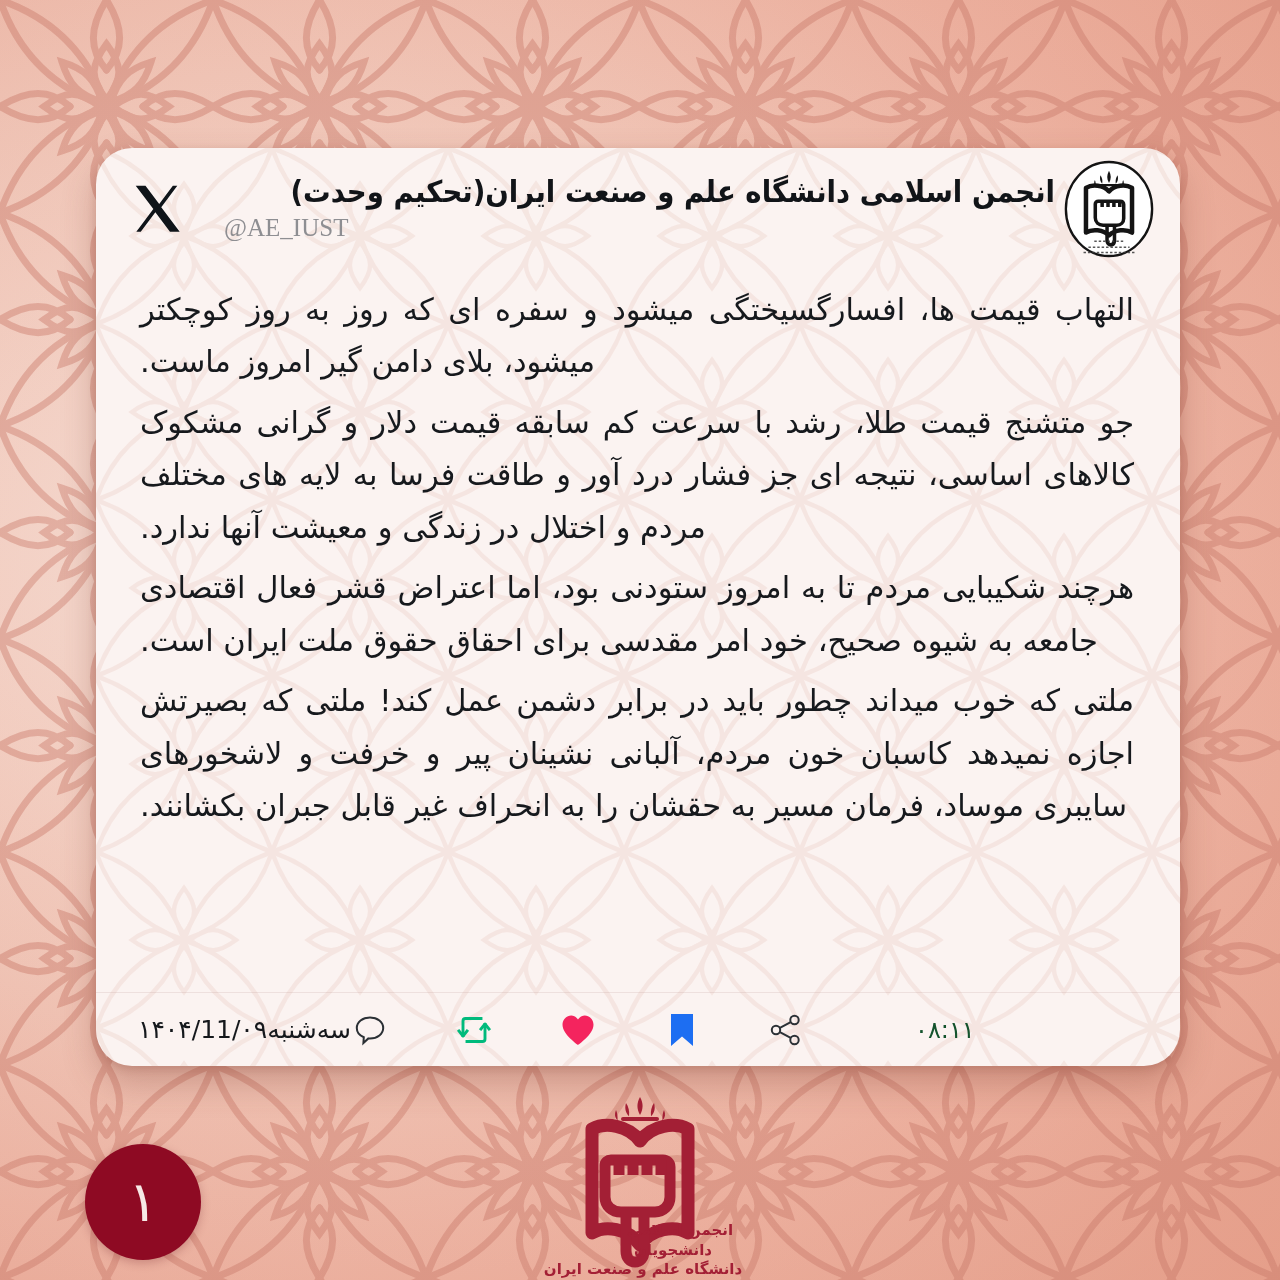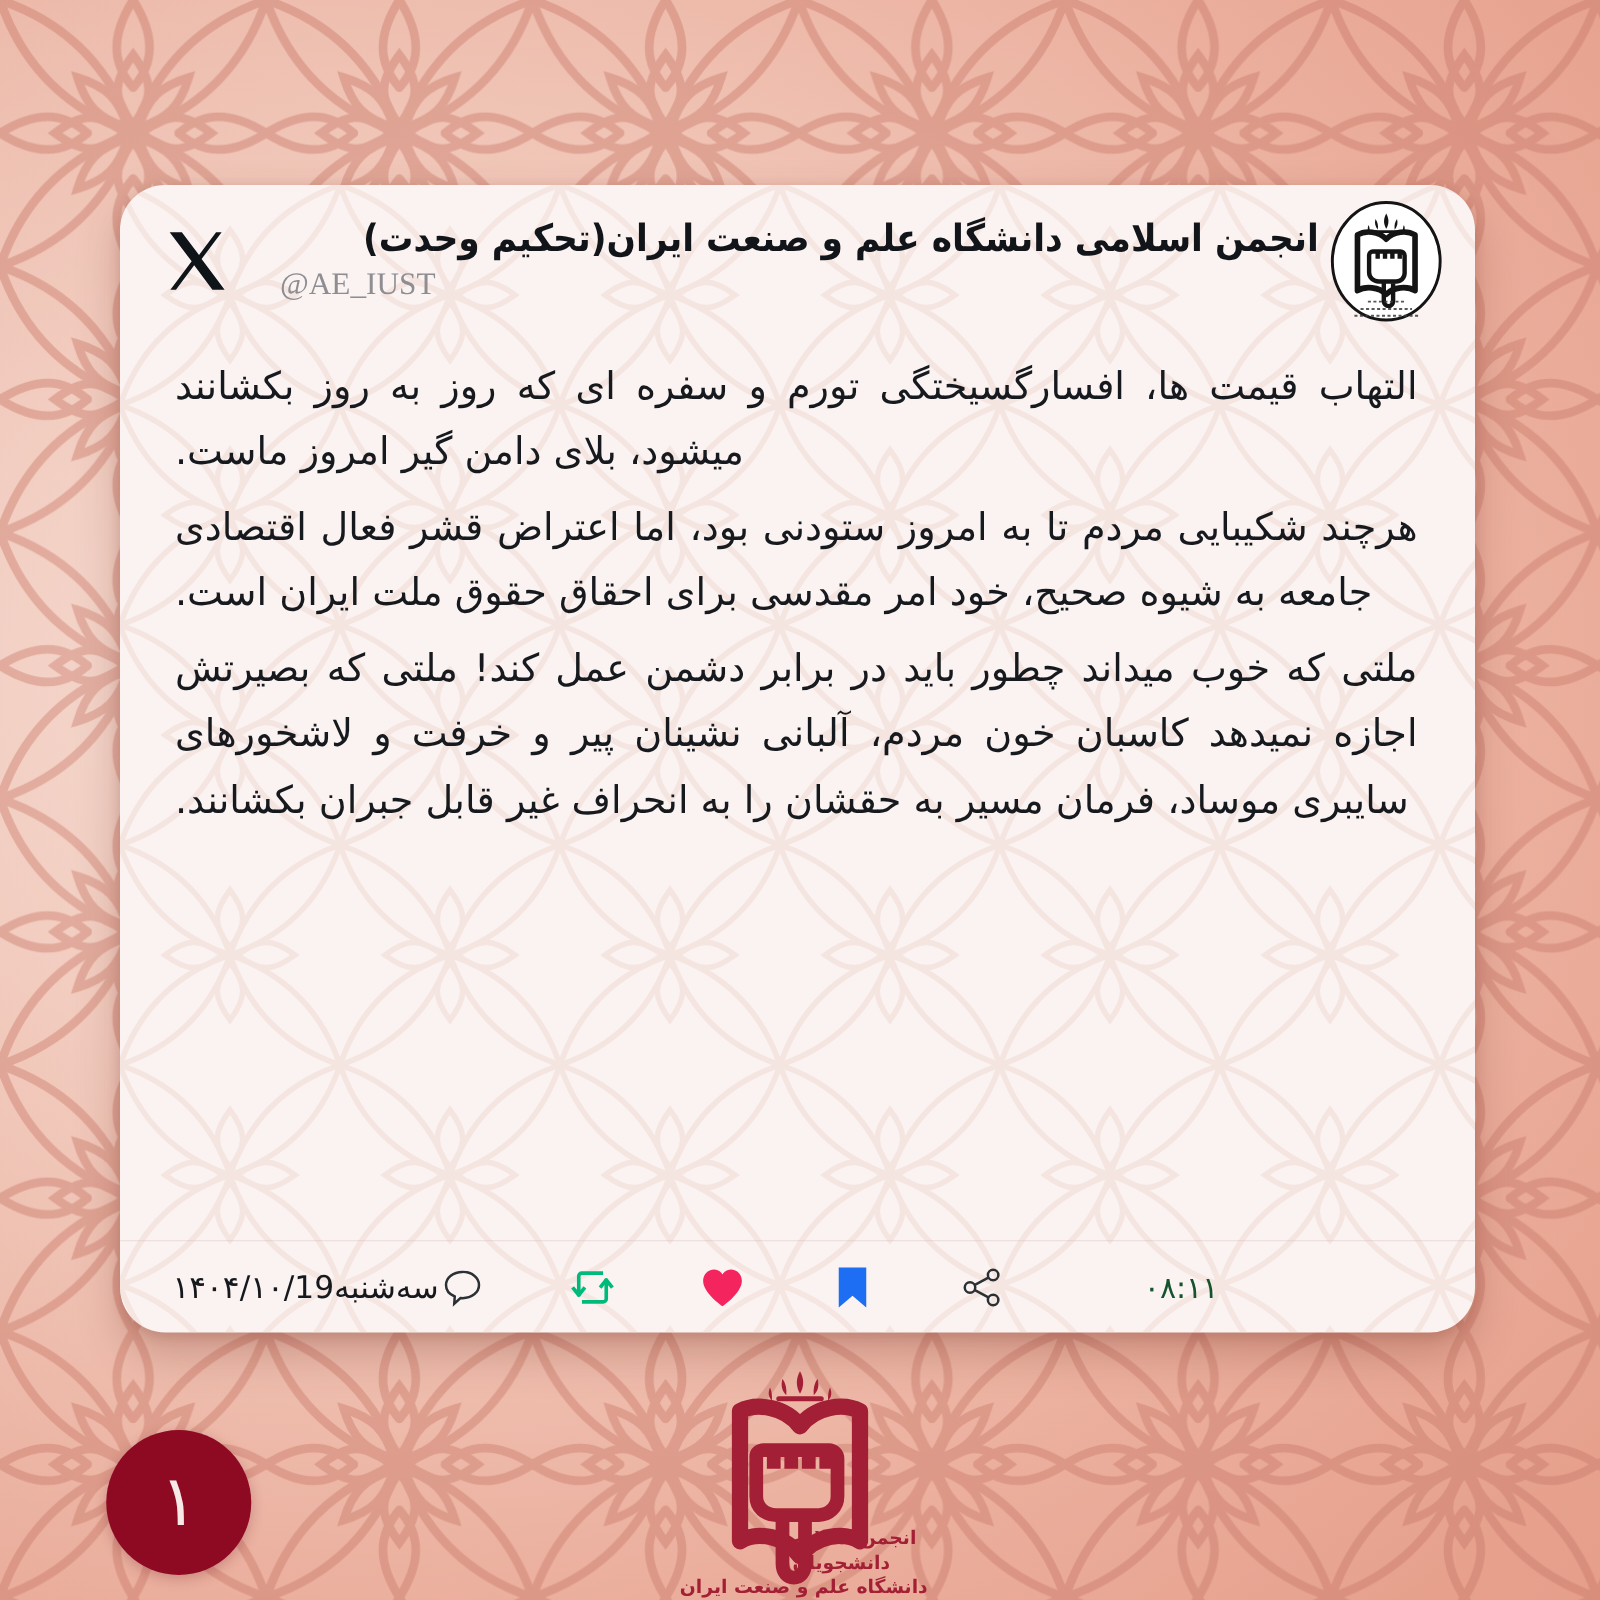--- a/index.html
+++ b/index.html
@@ -313,29 +313,30 @@
         </div>
 
         <div class="x-logo">
           <svg viewBox="0 0 60 60" width="58" height="58" xmlns="http://www.w3.org/2000/svg">
             <path d="M8 6 L26.2 30.1 L8.6 53.5 L13.2 53.5 L28.3 33.4 L43.4 53.5 L53.5 53.5 L34.4 28.2 L51 6 L46.4 6 L32.3 24.9 L18.1 6 Z" fill="#0f1419"></path>
           </svg>
         </div>
       </div>
 
       <div class="card-body">
-        <p class="tweet-paragraph">التهاب قیمت ها، افسارگسیختگی تورم و سفره ای که روز به روز بکشانند میشود، بلای دامن گیر امروز ماست.</p>
+        <p class="tweet-paragraph">التهاب قیمت ها، افسارگسیختگی میشود و سفره ای که روز به روز کوچکتر میشود، بلای دامن گیر امروز ماست.</p>
+        <p class="tweet-paragraph">جو متشنج قیمت طلا، رشد با سرعت کم سابقه قیمت دلار و گرانی مشکوک کالاهای اساسی، نتیجه ای جز فشار درد آور و طاقت فرسا به لایه های مختلف مردم و اختلال در زندگی و معیشت آنها ندارد.</p>
         <p class="tweet-paragraph">هرچند شکیبایی مردم تا به امروز ستودنی بود، اما اعتراض قشر فعال اقتصادی جامعه به شیوه صحیح، خود امر مقدسی برای احقاق حقوق ملت ایران است.</p>
         <p class="tweet-paragraph">ملتی که خوب میداند چطور باید در برابر دشمن عمل کند! ملتی که بصیرتش اجازه نمیدهد کاسبان خون مردم، آلبانی نشینان پیر و خرفت و لاشخورهای سایبری موساد، فرمان مسیر به حقشان را به انحراف غیر قابل جبران بکشانند.</p>
       </div>
 
       <div class="card-actions">
 
         <div class="meta-date">
-          <span class="weekday">سه‌شنبه</span><span class="datenum">۱۴۰۴/۱۰/19</span>
+          <span class="weekday">سه‌شنبه</span><span class="datenum">۱۴۰۴/11/۰۹</span>
         </div>
 
         <div class="icon-cluster">
 
           <div class="act-icon">
             <svg viewBox="0 0 34 34" width="34" height="34" xmlns="http://www.w3.org/2000/svg">
               <path d="M17 4.5 C9.5 4.5 3.8 9.2 3.8 15 C3.8 19 6.6 22.5 10.8 24.2 L10.4 30 L15.4 25.4 C16 25.45, 16.5 25.5, 17 25.5 C24.5 25.5, 30.2 20.8, 30.2 15 C30.2 9.2, 24.5 4.5, 17 4.5 Z" fill="none" stroke="#2b3035" stroke-width="2"></path>
             </svg>
           </div>
 

